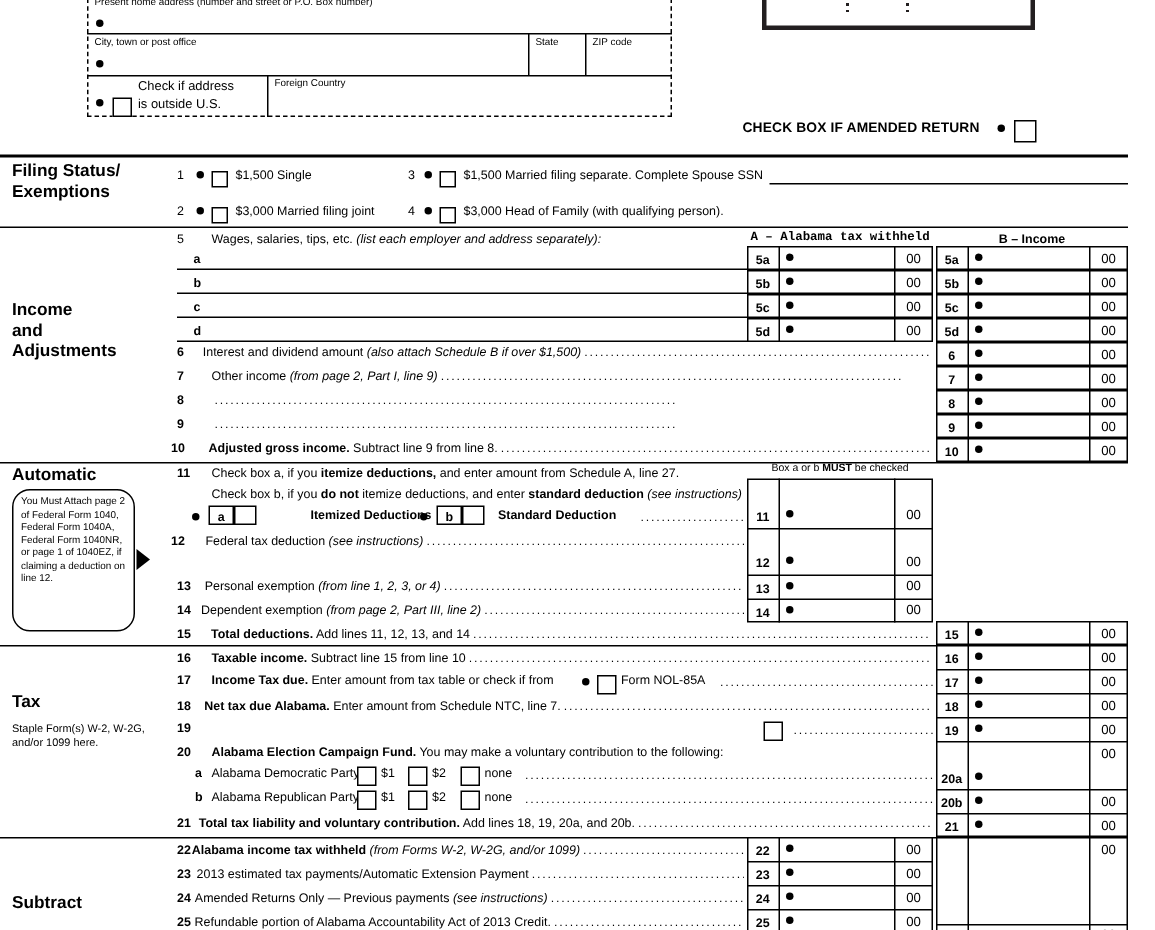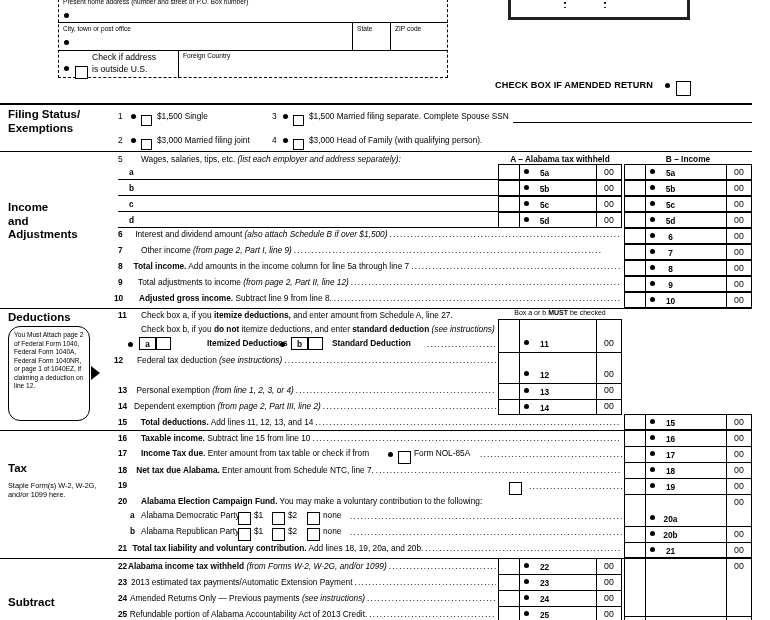--- a/index.html
+++ b/index.html
@@ -36,21 +36,21 @@
   .ssn-sep{position:absolute;top:3px;width:2px;height:16px;
            background:repeating-linear-gradient(to bottom,#231f20 0 2px,transparent 2px 5px);}
 
   
   .hr{position:absolute;background:#000;height:1px;left:0;width:770px;}
   .hr2{position:absolute;background:#000;height:2px;left:0;width:770px;}
   .vr{position:absolute;background:#000;width:1px;}
 
   
   .cell{position:absolute;box-sizing:border-box;border:1px solid #000;background:#fff;}
-  .cellno{position:absolute;font-size:8.3px;font-weight:bold;text-align:center;margin-left:36px;}
+  .cellno{position:absolute;font-size:8.3px;font-weight:bold;text-align:center;}
   .cell00{position:absolute;font-size:8.8px;text-align:center;}
   .celldot{position:absolute;width:5px;height:5px;border-radius:50%;background:#000;}
 
   
   .callout{position:absolute;left:8px;top:326px;width:82px;height:95px;
            border:1px solid #000;border-radius:12px;background:#fff;box-sizing:border-box;
            font-size:6.6px;line-height:1.3;padding:4px 5px;}
   .arrow{position:absolute;left:91px;top:366px;width:0;height:0;
          border-top:7px solid transparent;border-bottom:7px solid transparent;
          border-left:9px solid #000;}
@@ -119,21 +119,21 @@
   <div class="abs rowtxt" style="left:272px;top:136px;">4</div>
   <div class="abs" style="left:283px;top:138px;width:5px;height:5px;border-radius:50%;background:#000;"></div>
   <div class="abs" style="left:293px;top:135px;"><span class="cbox"></span></div>
   <div class="abs rowtxt" style="left:309px;top:136px;">$3,000 Head of Family (with qualifying person).</div>
 
   <div class="hr" style="top:151px;left:0;width:752px;"></div>
 
   <div class="abs rowtxt" style="left:118px;top:155px;">5</div>
   <div class="abs rowtxt" style="left:141px;top:155px;"><span>Wages, salaries, tips, etc. </span><span class="ital">(list each employer and address separately):</span></div>
 
-  <div class="abs" style="left:498px;top:154px;width:124px;text-align:center;font-size:8.3px;font-weight:bold;">A – Alabama tax withheld</div>
+  <div class="abs" style="left:498px;top:154px;width:124px;text-align:center;font-size:8.3px;font-weight:bold;font-family:Liberation Mono, monospace;">A – Alabama tax withheld</div>
   <div class="abs" style="left:624px;top:154px;width:128px;text-align:center;font-size:8.3px;font-weight:bold;">B – Income</div>
 
   <div class="abs sect" style="left:8px;top:201px;">
     <div>Income</div>
     <div>and</div>
     <div>Adjustments</div>
   </div>
 
   <div class="abs rowtxt bold" style="left:129px;top:168px;">a</div>
   <div class="abs rowtxt bold" style="left:129px;top:184px;">b</div>
@@ -191,26 +191,24 @@
     <span class="rowtxt"><span>Interest and dividend amount </span><span class="ital">(also attach Schedule B if over $1,500)</span></span>
     <span class="dots">........................................................................................</span>
   </div>
   <div class="line-row" style="left:118px;top:245px;width:504px;">
     <span class="rowtxt bold" style="width:23px;">7</span>
     <span class="rowtxt"><span>Other income </span><span class="ital">(from page 2, Part I, line 9)</span></span>
     <span class="dots">........................................................................................</span>
   </div>
   <div class="line-row" style="left:118px;top:261px;width:504px;">
     <span class="rowtxt bold" style="width:23px;">8</span>
-    <span class="rowtxt"><span class="bold">Total income.</span><span> Add amounts in the income column for line 5a through line 7</span></span>
     <span class="dots">........................................................................................</span>
   </div>
   <div class="line-row" style="left:118px;top:277px;width:504px;">
     <span class="rowtxt bold" style="width:23px;">9</span>
-    <span class="rowtxt"><span>Total adjustments to income </span><span class="ital">(from page 2, Part II, line 12)</span></span>
     <span class="dots">........................................................................................</span>
   </div>
   <div class="line-row" style="left:114px;top:293px;width:508px;">
     <span class="rowtxt bold" style="width:27px;">10</span>
     <span class="rowtxt"><span class="bold">Adjusted gross income.</span><span>  Subtract line 9 from line 8.</span></span>
     <span class="dots">........................................................................................</span>
   </div>
 
   <div class="cell" style="left:624px;top:228px;width:128px;height:16px;"></div>
   <div class="cell" style="left:624px;top:244px;width:128px;height:16px;"></div>
@@ -233,21 +231,21 @@
   <div class="celldot" style="left:650px;top:297px;"></div>
 
   <div class="cell00" style="left:726px;top:231px;width:26px;">00</div>
   <div class="cell00" style="left:726px;top:247px;width:26px;">00</div>
   <div class="cell00" style="left:726px;top:263px;width:26px;">00</div>
   <div class="cell00" style="left:726px;top:279px;width:26px;">00</div>
   <div class="cell00" style="left:726px;top:295px;width:26px;">00</div>
 
   <div class="hr" style="top:308px;left:0;width:752px;"></div>
 
-  <div class="abs sect" style="left:8px;top:311px;">Deductions</div>
+  <div class="abs sect" style="left:8px;top:311px;">Automatic</div>
   <div class="callout">You Must Attach page 2 of Federal Form 1040, Federal Form 1040A, Federal Form 1040NR, or page 1 of 1040EZ, if claiming a deduction on line 12.</div>
   <div class="arrow"></div>
 
   <div class="abs rowtxt bold" style="left:118px;top:311px;">11</div>
   <div class="abs rowtxt" style="left:141px;top:311px;"><span>Check box a, if you </span><span class="bold">itemize deductions,</span><span> and enter amount from Schedule A, line 27.</span></div>
   <div class="abs rowtxt" style="left:141px;top:325px;"><span>Check box b, if you </span><span class="bold">do not</span><span> itemize deductions, and enter </span><span class="bold">standard deduction</span><span class="ital"> (see instructions)</span></div>
 
   <div class="abs" style="left:128px;top:342px;width:5px;height:5px;border-radius:50%;background:#000;"></div>
   <div class="cell" style="left:139px;top:337px;width:17px;height:13px;"></div>
   <div class="abs" style="left:139px;top:339px;width:17px;text-align:center;font-size:8.3px;font-weight:bold;">a</div>

